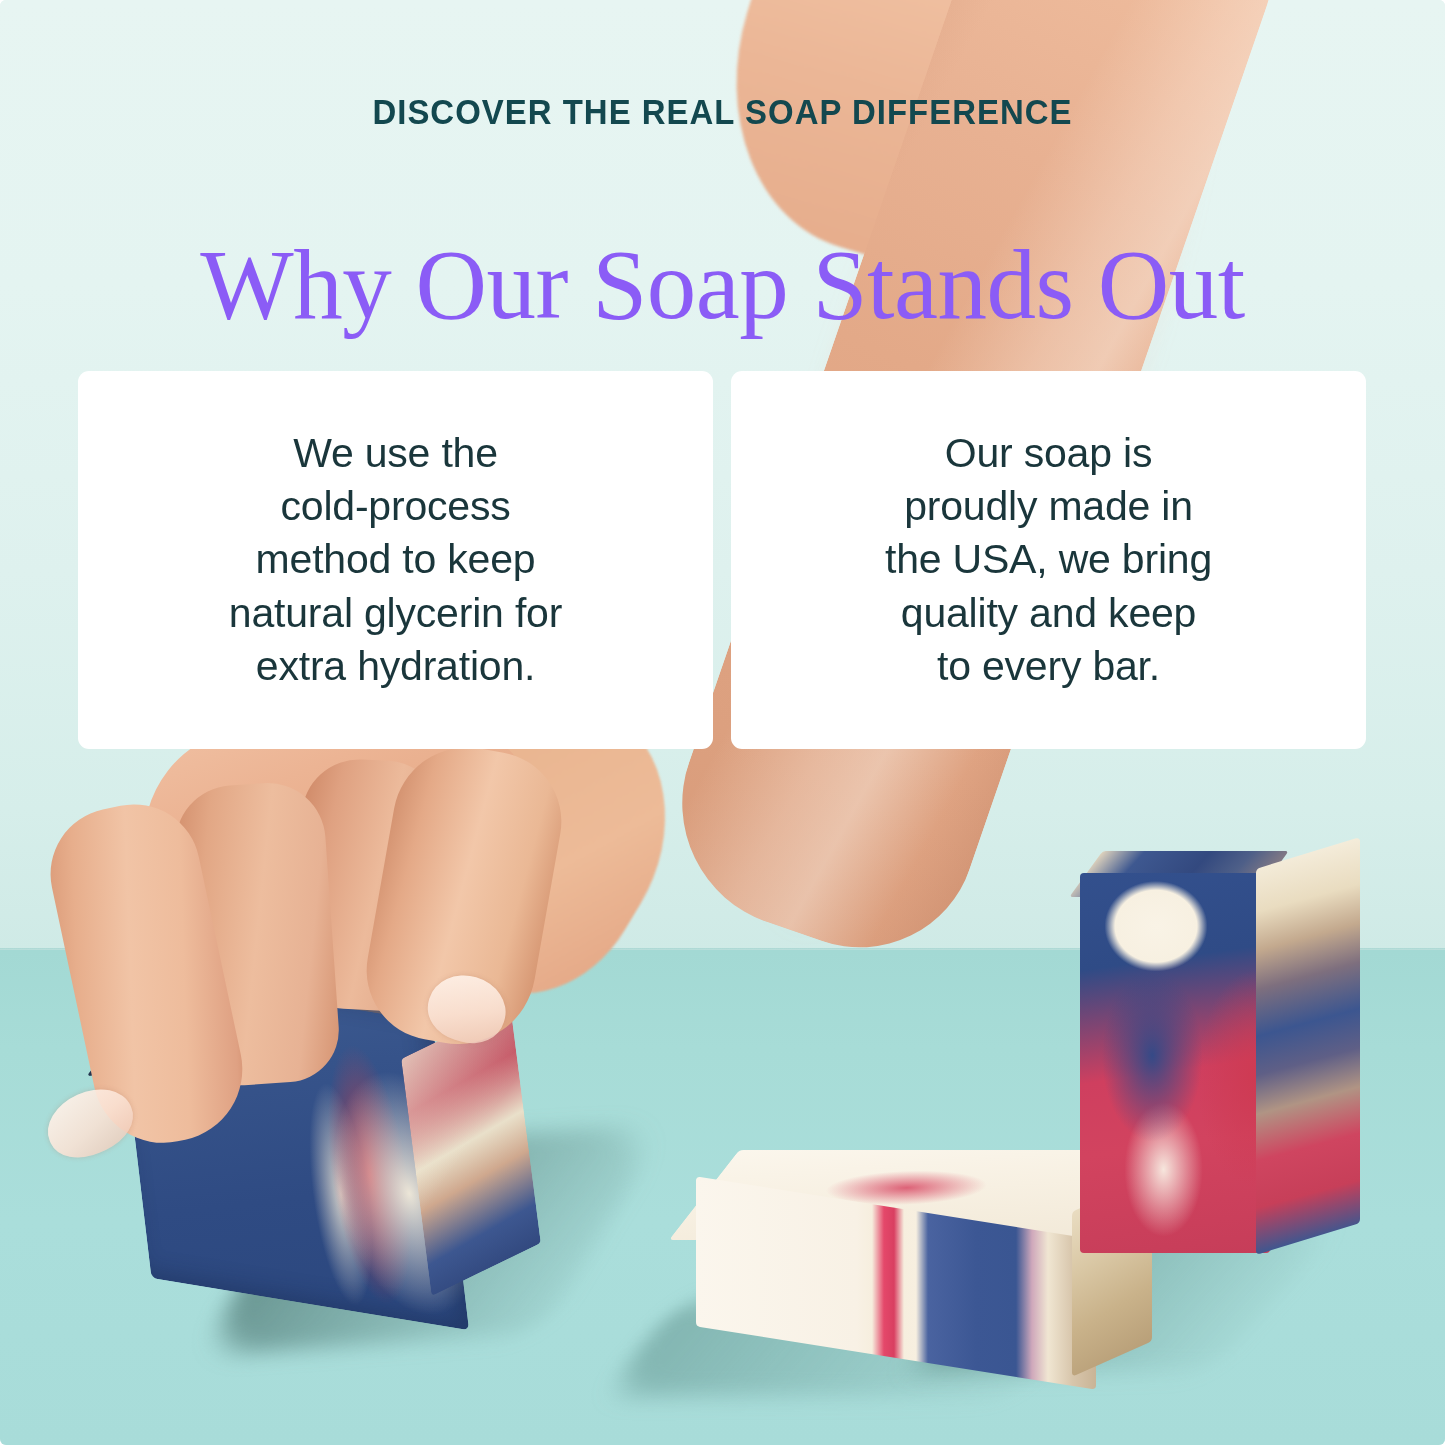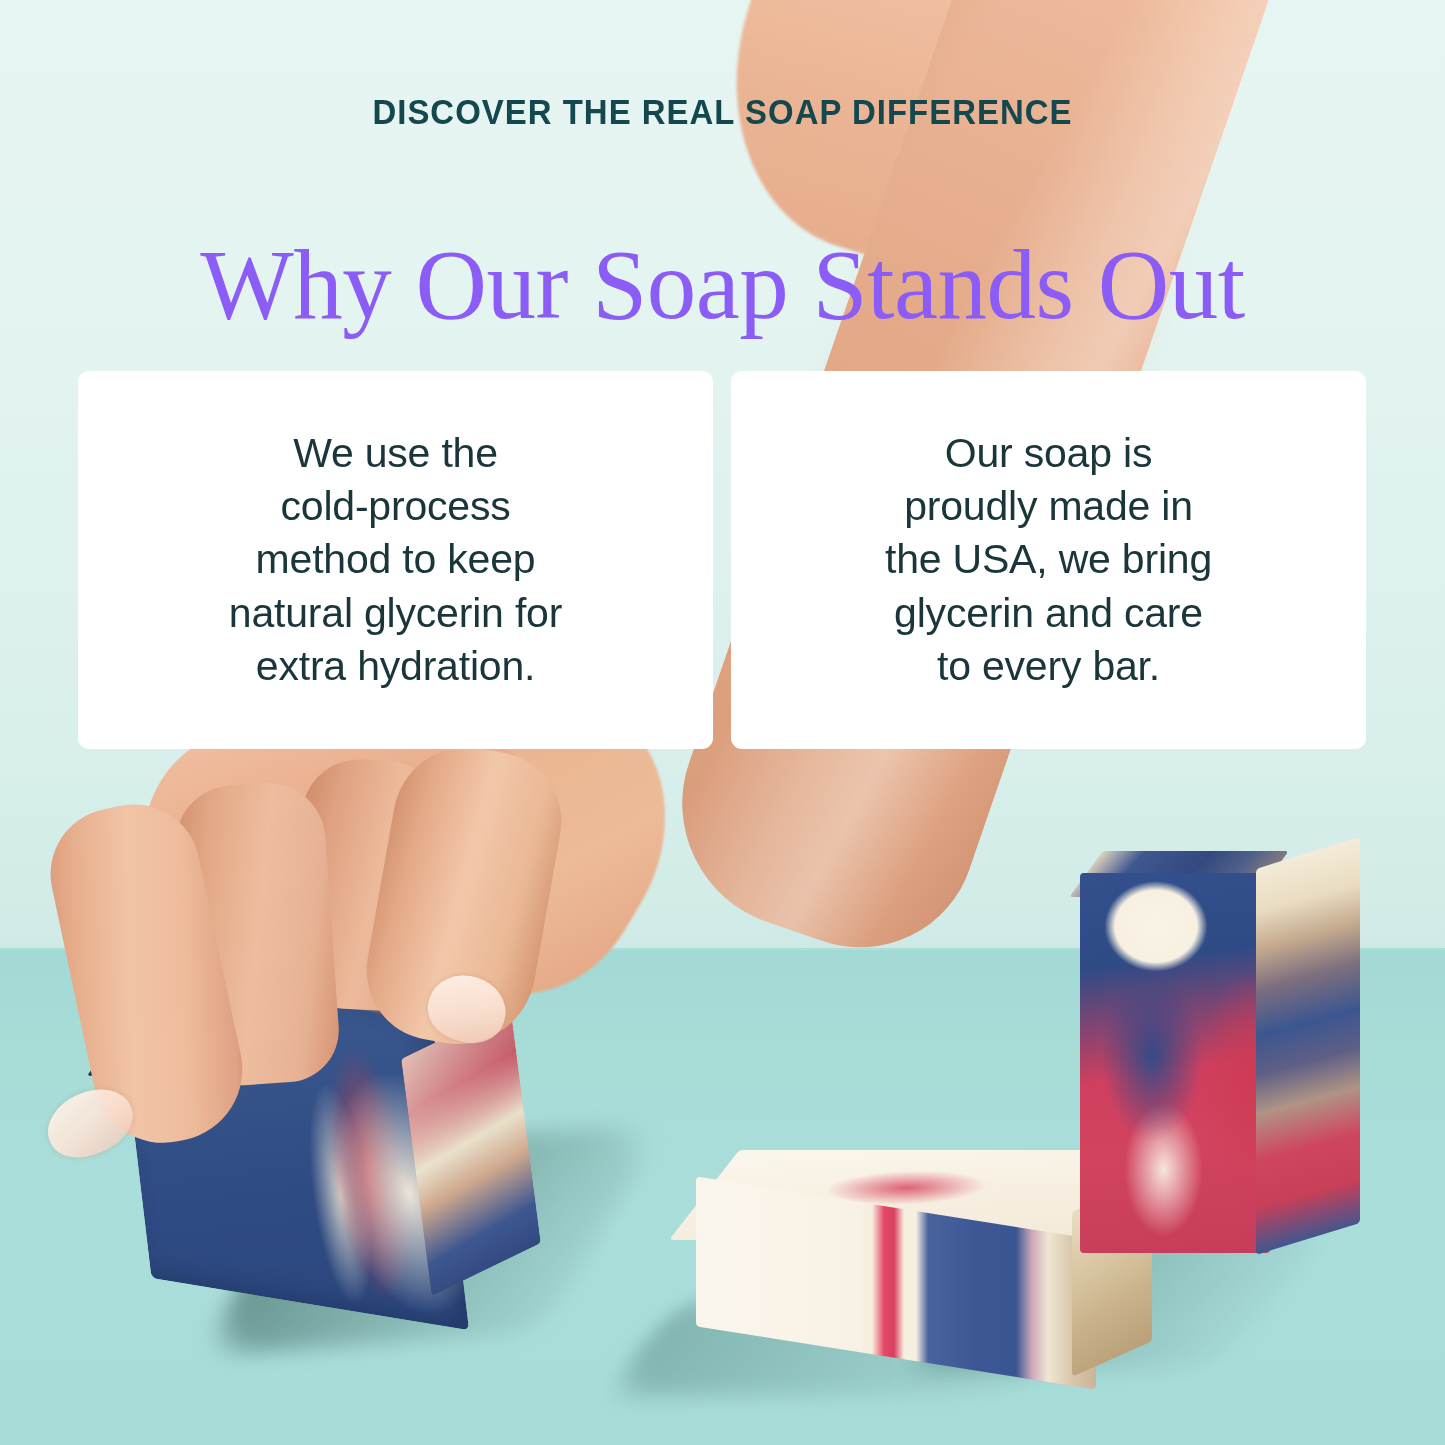--- a/index.html
+++ b/index.html
@@ -10,20 +10,21 @@
   }
   * { box-sizing: border-box; }
 
   #poster {
     position: relative;
     width: 1445px;
     height: 1445px;
     overflow: hidden;
     font-family: "Liberation Sans", sans-serif;
     background: #e4f4f1;
+    border-radius: 6px;
   }
 
   
   .backdrop {
     position: absolute;
     left: 0; top: 0;
     width: 1445px;
     height: 952px;
     background: linear-gradient(180deg,
         #e7f5f2 0%,
@@ -509,18 +510,18 @@
       <div class="card-text">We use the
 cold-process
 method to keep
 natural glycerin for
 extra hydration.</div>
     </div>
     <div class="card">
       <div class="card-text">Our soap is
 proudly made in
 the USA, we bring
-glycerin and care
+quality and keep
 to every bar.</div>
     </div>
   </div>
 
 </div>
 
 </body></html>

